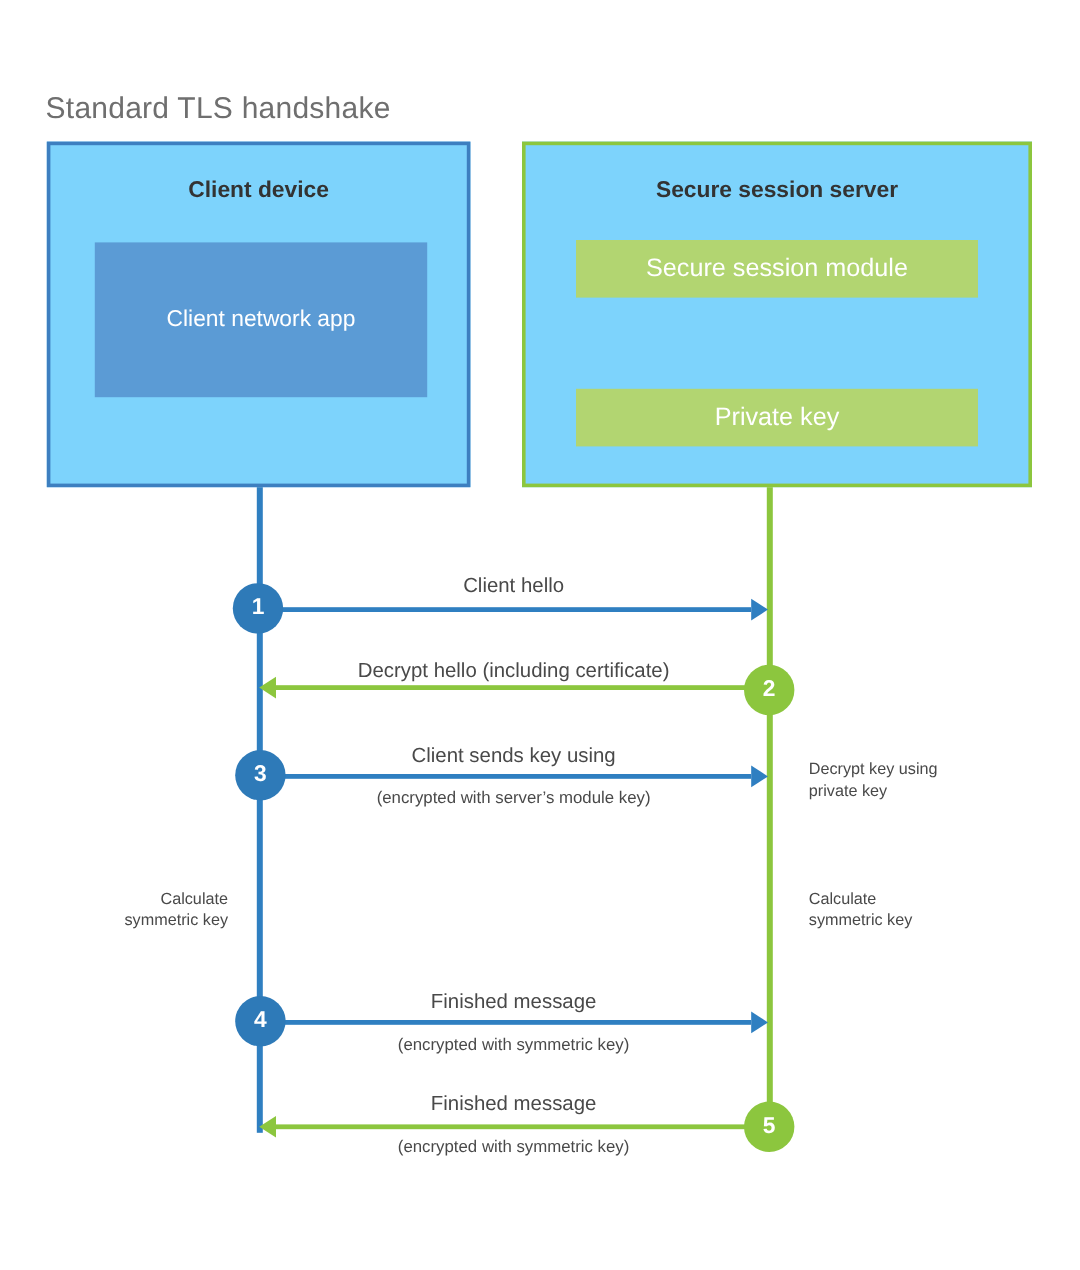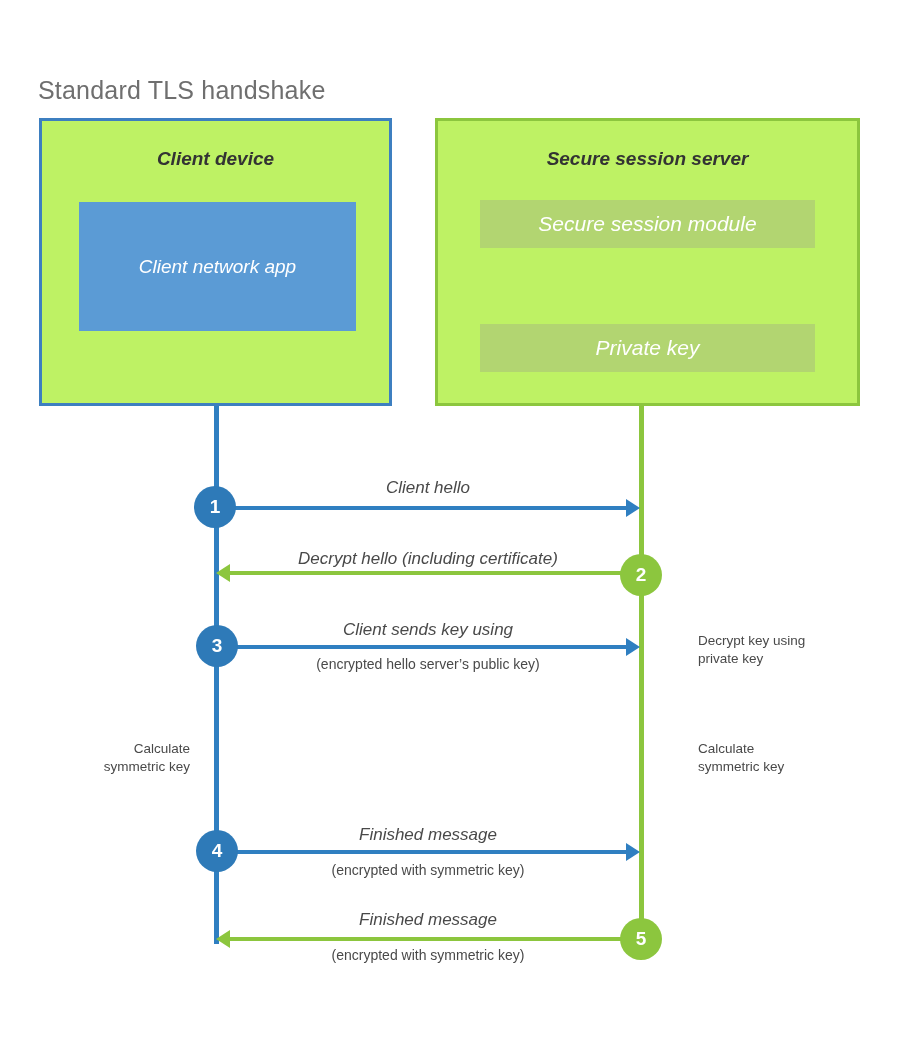--- a/index.html
+++ b/index.html
@@ -25,23 +25,22 @@
     font-weight: 300;
     color: #6f6f6f;
     letter-spacing: 0.2px;
     white-space: nowrap;
     margin-top: 48px;
   }
 
   
   .party-box {
     position: absolute;
-    background: #bef264;
+    background: #7dd3fc;
     box-sizing: border-box;
-    font-style: italic;
   }
   #client-box {
     left: 39px;
     top: 118px;
     width: 353px;
     height: 288px;
     border: 3px solid #3d7fc0;
   }
   #server-box {
     left: 435px;
@@ -155,40 +154,39 @@
   .badge-green { background: #8cc63e; }
 
   
   .msg-main {
     position: absolute;
     text-align: center;
     font-size: 17px;
     font-weight: 300;
     color: #494949;
     white-space: nowrap;
-    font-style: italic;
   }
   .msg-sub {
     position: absolute;
     text-align: center;
     font-size: 14px;
     font-weight: 300;
     color: #494949;
     white-space: nowrap;
   }
 
   
   .side-note {
     position: absolute;
     font-size: 13.5px;
     font-weight: 300;
     color: #494949;
     line-height: 1.3;
   }
-  .note-right { text-align: left; margin-left: 24px; }
+  .note-right { text-align: left; }
   .note-left  { text-align: right; }
 </style>
 </head>
 <body>
 
 <div id="diagram-title">Standard TLS handshake</div>
 
 <div class="party-box" id="client-box">
   <div class="party-title">Client device</div>
   <div id="client-app-block">Client network app</div>
@@ -209,21 +207,21 @@
 <div class="step-badge badge-blue" style="left:194px; top:486px;">1</div>
 
 <div class="msg-main" style="left:216px; top:549px; width:424px;">Decrypt hello (including certificate)</div>
 <div class="arrow-line arrow-green" style="left:230px; top:571px; width:412px;"></div>
 <div class="arrow-head head-left-green" style="left:216px; top:564px;"></div>
 <div class="step-badge badge-green" style="left:620px; top:554px;">2</div>
 
 <div class="msg-main" style="left:216px; top:620px; width:424px;">Client sends key using</div>
 <div class="arrow-line arrow-blue" style="left:216px; top:645px; width:410px;"></div>
 <div class="arrow-head head-right-blue" style="left:626px; top:638px;"></div>
-<div class="msg-sub" style="left:216px; top:656px; width:424px;">(encrypted hello server’s public key)</div>
+<div class="msg-sub" style="left:216px; top:656px; width:424px;">(encrypted with server’s module key)</div>
 <div class="step-badge badge-blue" style="left:196px; top:625px;">3</div>
 
 <div class="side-note note-right" style="left:674px; top:632px; width:180px;">
   <div>Decrypt key using</div>
   <div>private key</div>
 </div>
 
 <div class="side-note note-left" style="left:40px; top:740px; width:150px;">
   <div>Calculate</div>
   <div>symmetric key</div>

